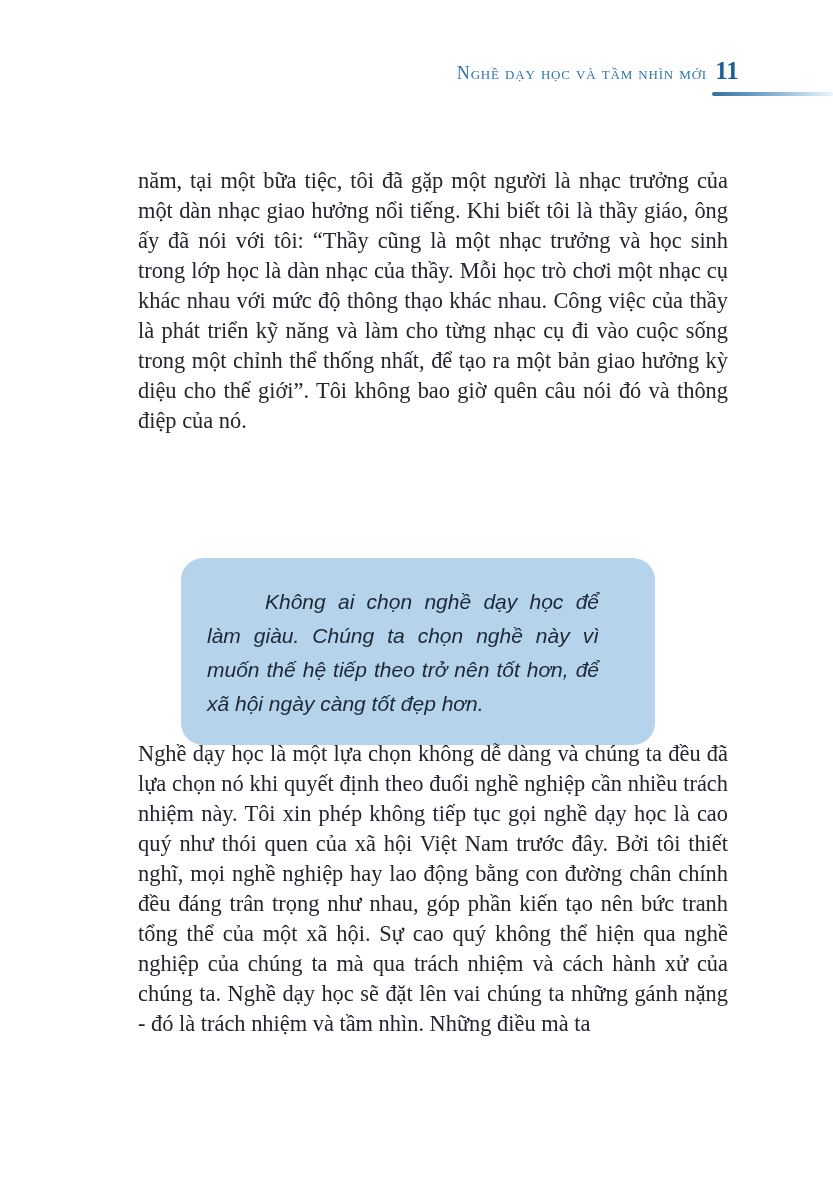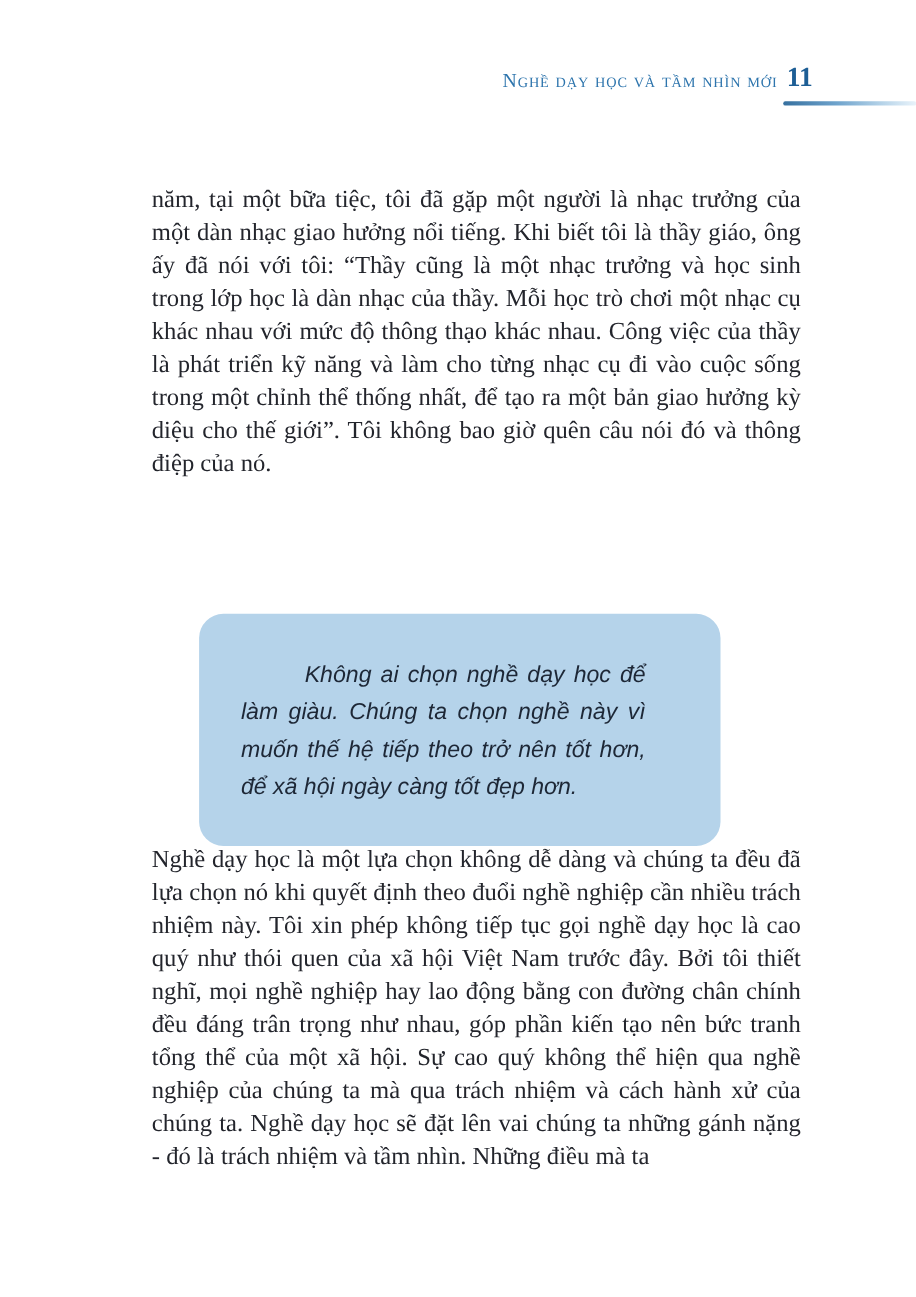--- a/index.html
+++ b/index.html
@@ -49,42 +49,42 @@
   .body-para{
     position:absolute;
     left:122px;width:590px;
     margin:16px;
     font-size:22.4px;
     line-height:30px;
     text-align:justify;
     color:var(--body-text);
   }
   .para1{top:150px;}
-  .para2{top:750px;font-family:Liberation Serif, serif;}
+  .para2{top:723px;font-family:Liberation Serif, serif;}
   .section-heading{
     position:absolute;
     top:460px;left:122px;width:545px;
     margin:0;
     font-family:"Liberation Sans", sans-serif;
     font-weight:bold;
     font-size:30px;
     line-height:39px;
     color:var(--heading-blue);
   }
   .quote-box{
     position:absolute;
     top:558px;left:181px;
     width:474px;min-height:176px;
     box-sizing:border-box;
     background:var(--quote-bg);
     border-radius:22px;
     padding:27px 56px 24px 26px;
   }
   .quote-text{
-    margin:12px;
+    margin:0;
     font-family:"Liberation Sans", sans-serif;
     font-style:italic;
     font-size:21px;
     line-height:34px;
     text-align:justify;
     text-indent:58px;
     color:var(--quote-text);
   }
 </style>
 </head>

